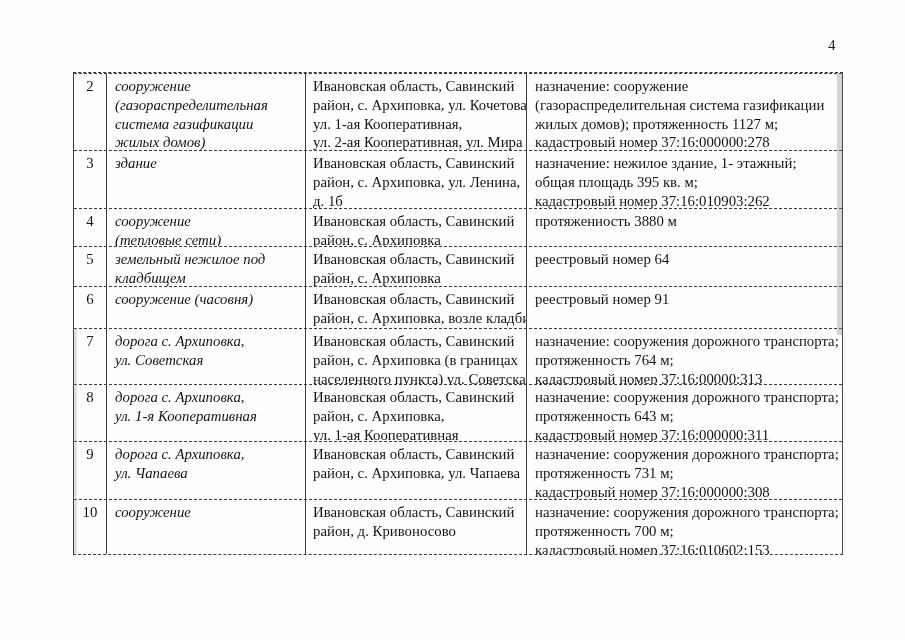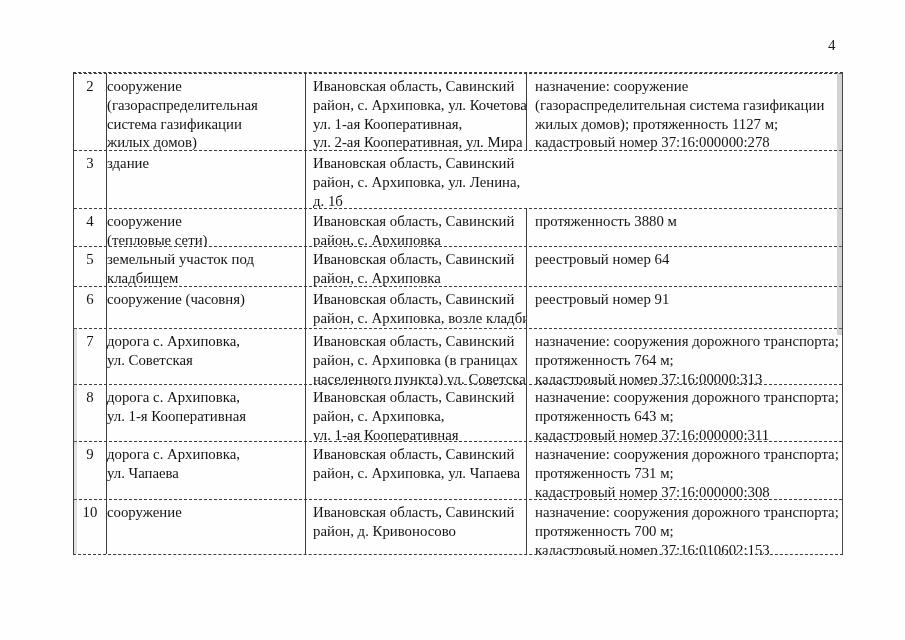--- a/index.html
+++ b/index.html
@@ -64,21 +64,21 @@
     overflow: hidden;
     padding-top: 3px;
     color: #141414;
   }
   .cell.num {
     text-align: center;
     padding-top: 3px;
   }
   .cell.name {
     border-left: 1px solid #3c3c3c;
-    padding-right: 2px;
+    padding-left: 8px; padding-right: 2px; font-style: italic;
   }
   .cell.loc {
     border-left: 1px solid #3c3c3c;
     padding-left: 7px; padding-right: 2px; margin-left: 24px;
   }
   .cell.chars {
     border-left: 1px solid #3c3c3c;
     padding-left: 8px; padding-right: 8px;
   }
 </style>
@@ -108,34 +108,37 @@
 жилых домов); протяженность 1127 м;
 кадастровый номер 37:16:000000:278</div>
     </div>
 
     <div class="t-row h58">
       <div class="cell num">3</div>
       <div class="cell name">здание</div>
       <div class="cell loc">Ивановская область, Савинский
 район, с. Архиповка, ул. Ленина,
 д. 1б</div>
+      <div class="cell chars">назначение: нежилое здание, 1- этажный;
+общая площадь 395 кв. м;
+кадастровый номер 37:16:010903:262</div>
     </div>
 
     <div class="t-row h38">
       <div class="cell num">4</div>
       <div class="cell name">сооружение
 (тепловые сети)</div>
       <div class="cell loc">Ивановская область, Савинский
 район, с. Архиповка</div>
       <div class="cell chars">протяженность 3880 м</div>
     </div>
 
     <div class="t-row h40">
       <div class="cell num">5</div>
-      <div class="cell name">земельный участок под
+      <div class="cell name">земельный нежилое под
 кладбищем</div>
       <div class="cell loc">Ивановская область, Савинский
 район, с. Архиповка</div>
       <div class="cell chars">реестровый номер 64</div>
     </div>
 
     <div class="t-row h42">
       <div class="cell num">6</div>
       <div class="cell name">сооружение (часовня)</div>
       <div class="cell loc">Ивановская область, Савинский

